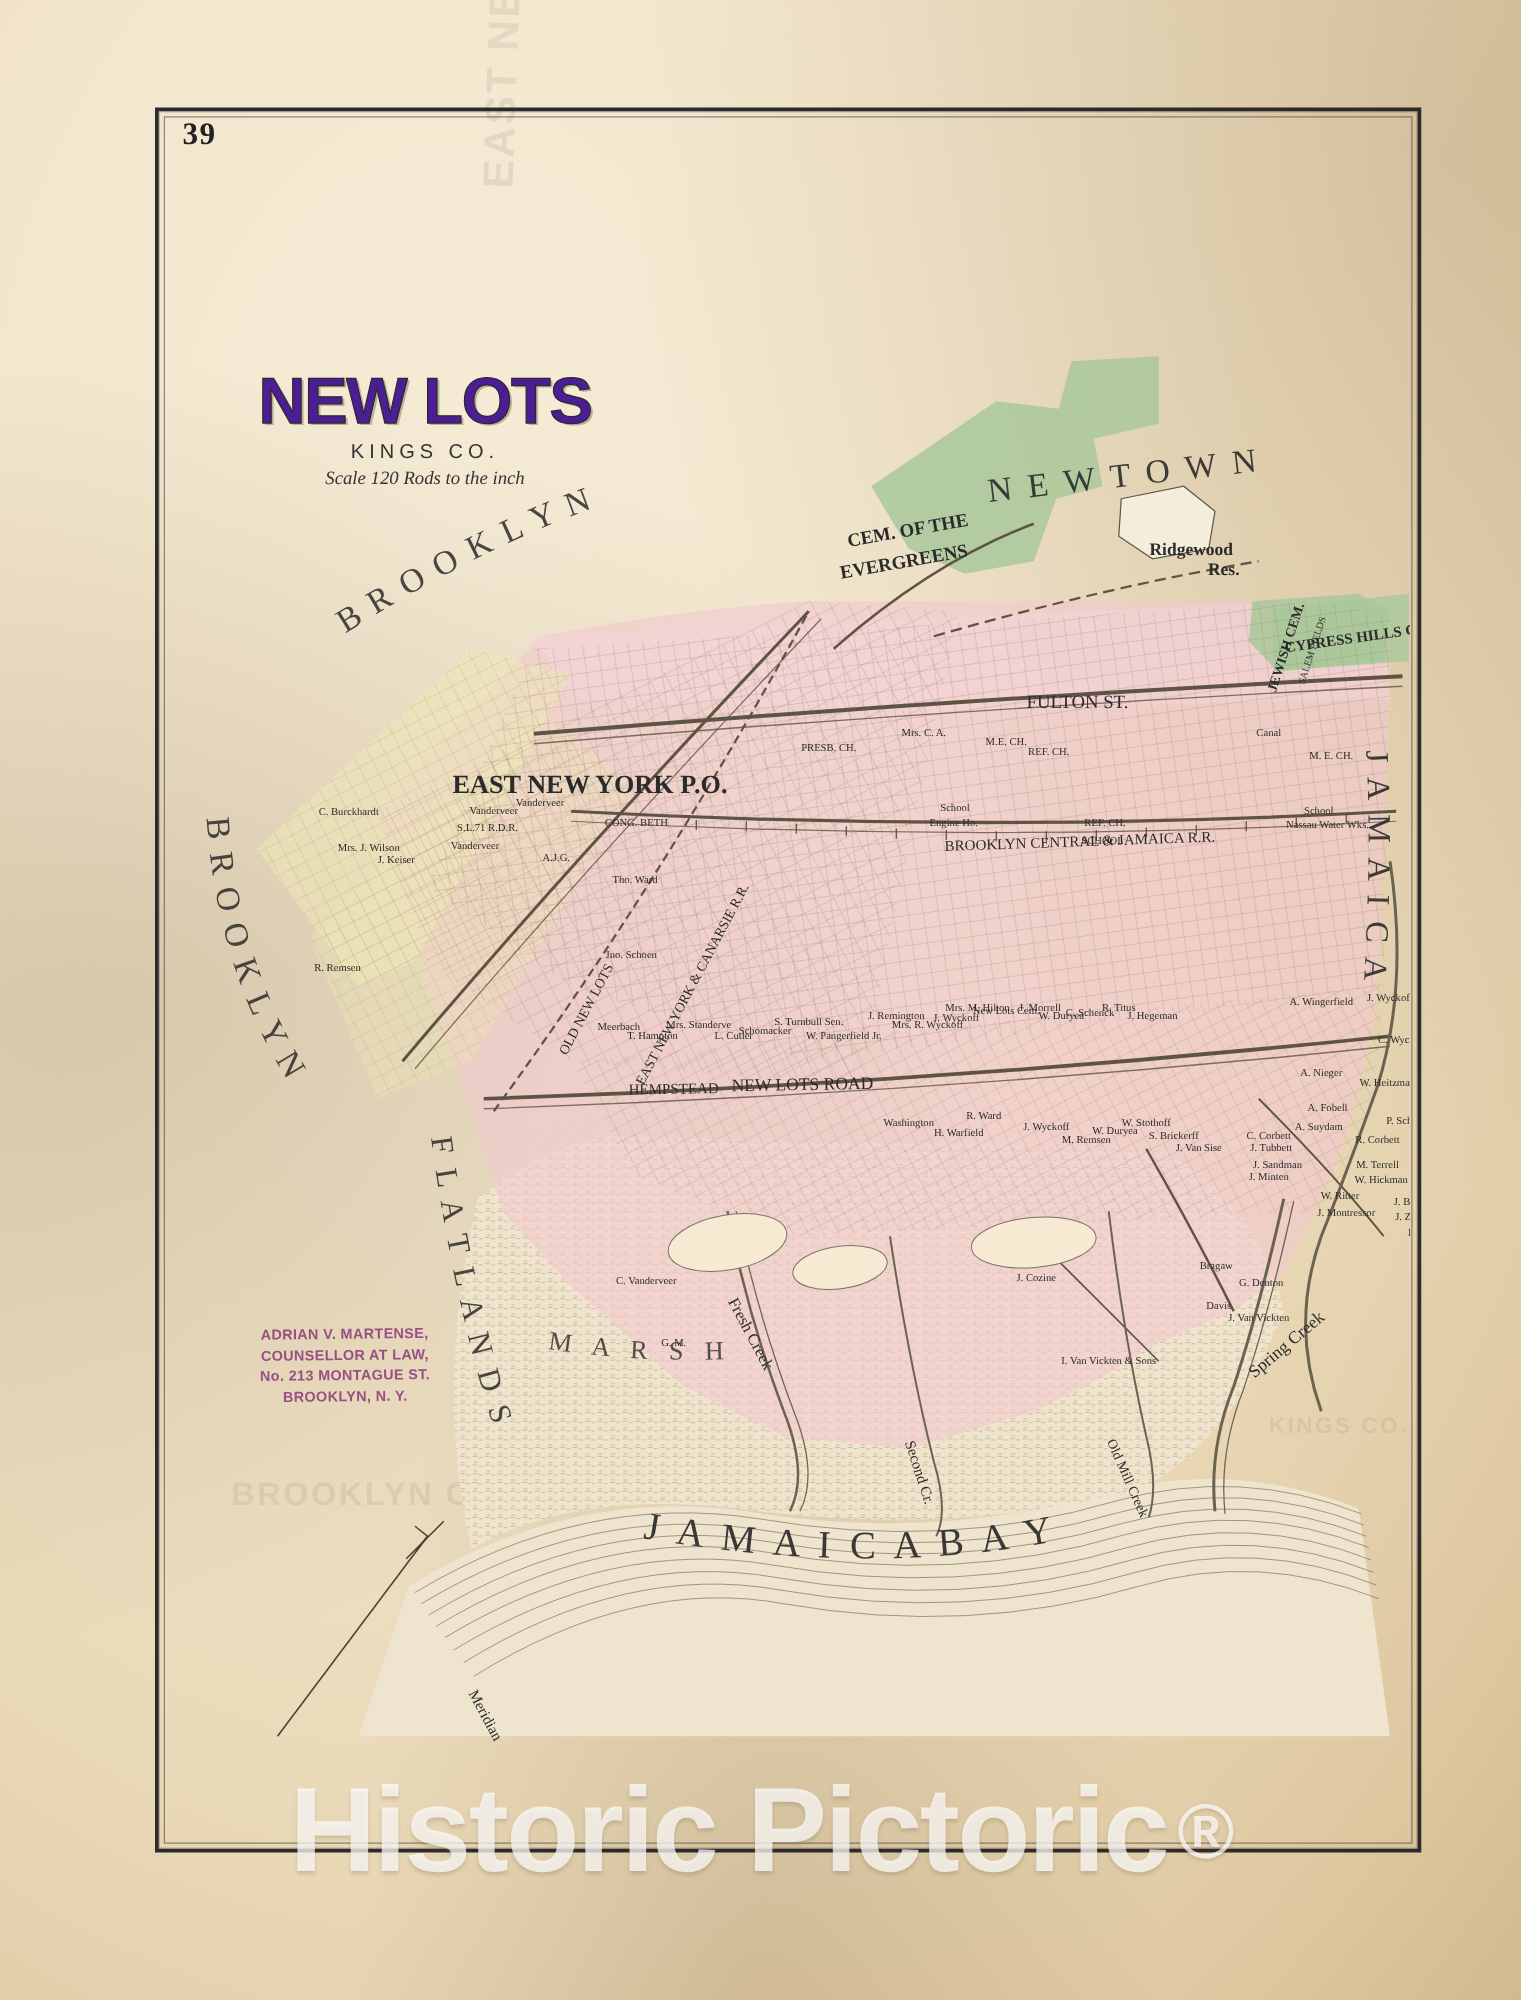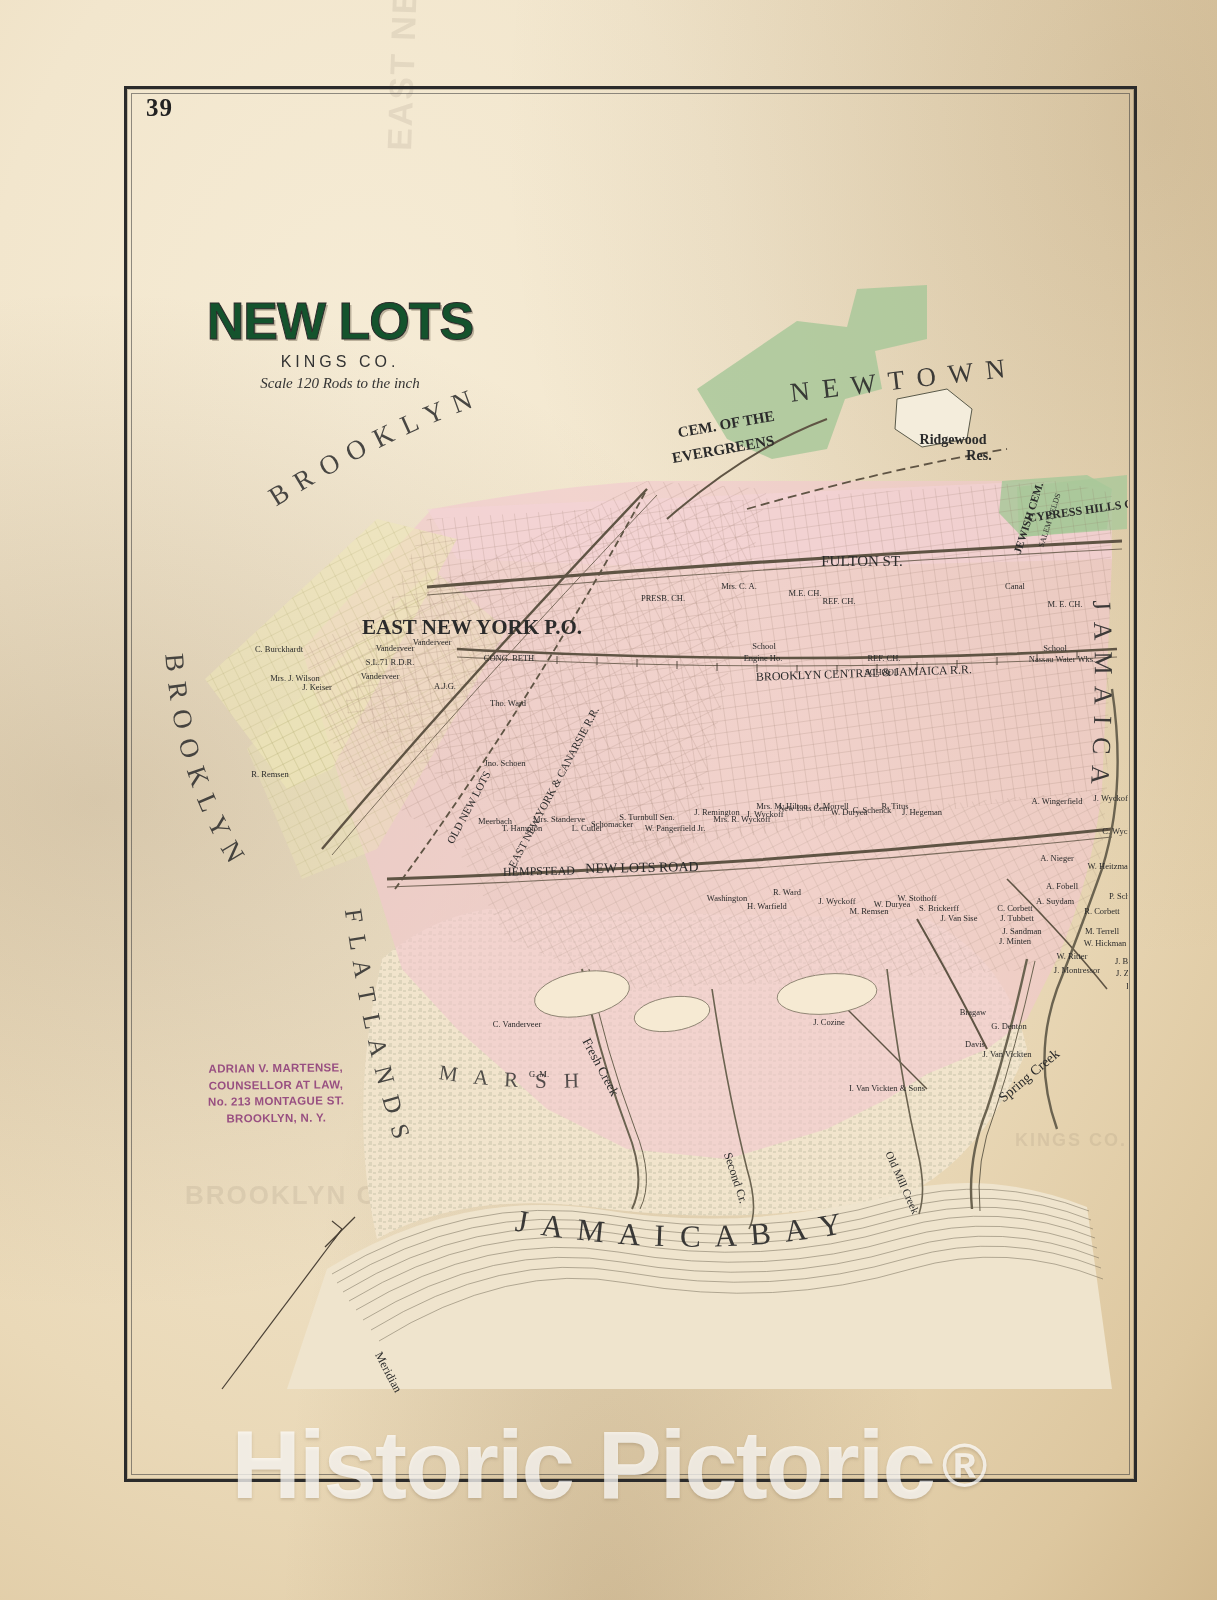--- a/index.html
+++ b/index.html
@@ -45,21 +45,21 @@
     font-family:"Liberation Serif",serif;color:#222;letter-spacing:1px;
   }
   
   #mapwrap{position:absolute;left:127px;top:89px;width:1001px;height:1384px;overflow:hidden;}
   svg#map{display:block;}
   
   #titleblock{position:absolute;left:175px;top:295px;width:330px;text-align:center;}
   #title{
     font-family:"Liberation Sans",sans-serif;
     font-size:52px;font-weight:bold;letter-spacing:-1px;
-    color:#14532d;line-height:1;
+    color:#4c1d95;line-height:1;
     -webkit-text-stroke:1px #2a2a2a;
     text-shadow:2px 2px 0 rgba(80,70,50,.35);
   }
   #subtitle{font-size:16px;letter-spacing:4px;font-family:"Liberation Sans",sans-serif;margin-top:6px;color:#333;}
   #scale{font-size:15px;font-style:italic;margin-top:4px;color:#333;font-family:"Liberation Serif",serif;}
   
   #stamp{
     position:absolute;left:196px;top:1060px;width:160px;
     color:#8e3d7a;font-family:"Liberation Sans",sans-serif;
     font-size:11.5px;font-weight:bold;line-height:1.45;text-align:center;

